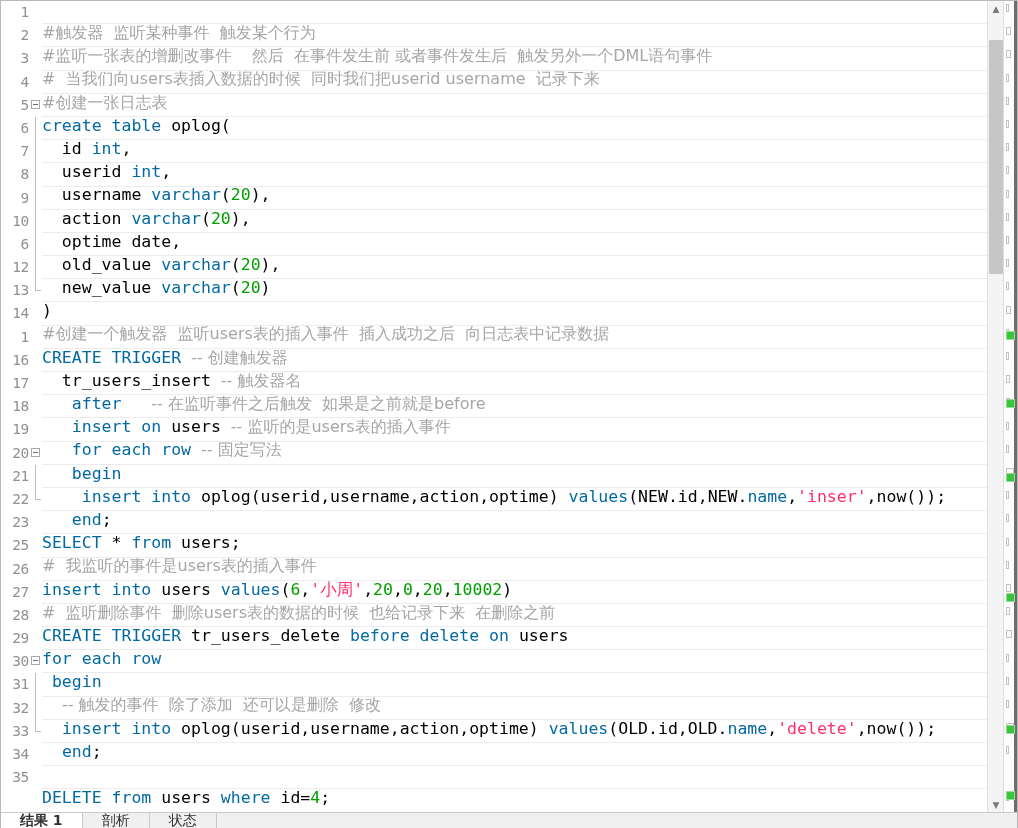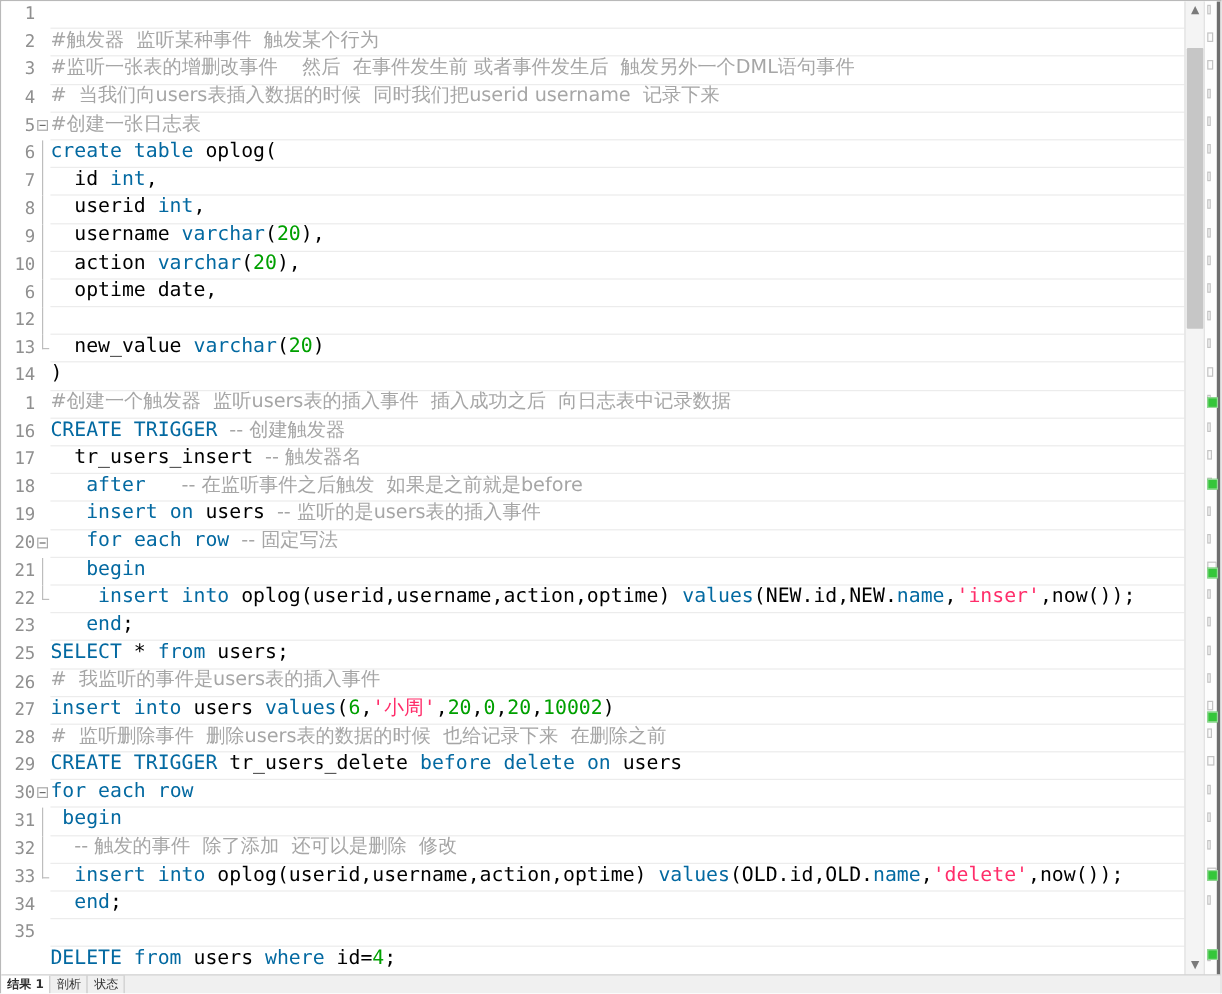--- a/index.html
+++ b/index.html
@@ -187,23 +187,23 @@
     left: 0; bottom: 0;
     width: 1018px;
     height: 16px;
     background: #f0f0f0;
     border-top: 1px solid #c8c8c8;
     display: flex;
     align-items: stretch;
     font-family: "DejaVu Sans", "Liberation Sans", sans-serif;
   }
   .stab {
-    font-size: 10px;
+    font-size: 14px;
     line-height: 15px;
-    padding: 0 5px;
+    padding: 0 19px;
     color: #303030;
     border-right: 1px solid #c8c8c8;
     white-space: nowrap;
   }
   .stab.active {
     background: #ffffff;
     font-weight: bold;
   }
   .statusfill {
     flex: 1;
@@ -220,21 +220,21 @@
         <div class="row"><div class="gutter">1</div><div class="codetext"><span class="cmt">#触发器  监听某种事件  触发某个行为</span></div><div class="rowline"></div></div>
         <div class="row"><div class="gutter">2</div><div class="codetext"><span class="cmt">#监听一张表的增删改事件    然后  在事件发生前 或者事件发生后  触发另外一个DML语句事件</span></div><div class="rowline"></div></div>
         <div class="row"><div class="gutter">3</div><div class="codetext"><span class="cmt">#  当我们向users表插入数据的时候  同时我们把userid username  记录下来</span></div><div class="rowline"></div></div>
         <div class="row"><div class="gutter">4</div><div class="codetext"><span class="cmt">#创建一张日志表</span></div><div class="rowline"></div></div>
         <div class="row"><div class="gutter">5</div><div class="fold"><div class="fold-box"></div></div><div class="codetext"><span class="kw">create</span><span class="pln"> </span><span class="kw">table</span><span class="pln"> oplog(</span></div><div class="rowline"></div></div>
         <div class="row"><div class="gutter">6</div><div class="fold"><div class="fold-line"></div></div><div class="codetext"><span class="pln">  id </span><span class="kw">int</span><span class="pln">,</span></div><div class="rowline"></div></div>
         <div class="row"><div class="gutter">7</div><div class="fold"><div class="fold-line"></div></div><div class="codetext"><span class="pln">  userid </span><span class="kw">int</span><span class="pln">,</span></div><div class="rowline"></div></div>
         <div class="row"><div class="gutter">8</div><div class="fold"><div class="fold-line"></div></div><div class="codetext"><span class="pln">  username </span><span class="kw">varchar</span><span class="pln">(</span><span class="num">20</span><span class="pln">),</span></div><div class="rowline"></div></div>
         <div class="row"><div class="gutter">9</div><div class="fold"><div class="fold-line"></div></div><div class="codetext"><span class="pln">  action </span><span class="kw">varchar</span><span class="pln">(</span><span class="num">20</span><span class="pln">),</span></div><div class="rowline"></div></div>
         <div class="row"><div class="gutter">10</div><div class="fold"><div class="fold-line"></div></div><div class="codetext"><span class="pln">  optime date,</span></div><div class="rowline"></div></div>
-        <div class="row"><div class="gutter">6</div><div class="fold"><div class="fold-line"></div></div><div class="rowline"></div></div>
+        <div class="row"><div class="gutter">6</div><div class="fold"><div class="fold-line"></div></div><div class="codetext"><span class="pln">  old_value </span><span class="kw">varchar</span><span class="pln">(</span><span class="num">20</span><span class="pln">),</span></div><div class="rowline"></div></div>
         <div class="row"><div class="gutter">12</div><div class="fold"><div class="fold-line"></div></div><div class="codetext"><span class="pln">  new_value </span><span class="kw">varchar</span><span class="pln">(</span><span class="num">20</span><span class="pln">)</span></div><div class="rowline"></div></div>
         <div class="row"><div class="gutter">13</div><div class="fold"><div class="fold-end"></div></div><div class="codetext"><span class="pln">)</span></div><div class="rowline"></div></div>
         <div class="row"><div class="gutter">14</div><div class="codetext"><span class="cmt">#创建一个触发器  监听users表的插入事件  插入成功之后  向日志表中记录数据</span></div><div class="rowline"></div></div>
         <div class="row"><div class="gutter">1</div><div class="codetext"><span class="kw">CREATE</span><span class="pln"> </span><span class="kw">TRIGGER</span><span class="pln"> </span><span class="cmt">-- 创建触发器</span></div><div class="rowline"></div></div>
         <div class="row"><div class="gutter">16</div><div class="codetext"><span class="pln">  tr_users_insert </span><span class="cmt">-- 触发器名</span></div><div class="rowline"></div></div>
         <div class="row"><div class="gutter">17</div><div class="codetext"><span class="pln">   </span><span class="kw">after</span><span class="pln">   </span><span class="cmt">-- 在监听事件之后触发  如果是之前就是before</span></div><div class="rowline"></div></div>
         <div class="row"><div class="gutter">18</div><div class="codetext"><span class="pln">   </span><span class="kw">insert</span><span class="pln"> </span><span class="kw">on</span><span class="pln"> users </span><span class="cmt">-- 监听的是users表的插入事件</span></div><div class="rowline"></div></div>
         <div class="row"><div class="gutter">19</div><div class="codetext"><span class="pln">   </span><span class="kw">for</span><span class="pln"> </span><span class="kw">each</span><span class="pln"> </span><span class="kw">row</span><span class="pln"> </span><span class="cmt">-- 固定写法</span></div><div class="rowline"></div></div>
         <div class="row"><div class="gutter">20</div><div class="fold"><div class="fold-box"></div></div><div class="codetext"><span class="pln">   </span><span class="kw">begin</span></div><div class="rowline"></div></div>
         <div class="row"><div class="gutter">21</div><div class="fold"><div class="fold-line"></div></div><div class="codetext"><span class="pln">    </span><span class="kw">insert</span><span class="pln"> </span><span class="kw">into</span><span class="pln"> oplog(userid,username,action,optime) </span><span class="kw">values</span><span class="pln">(NEW.id,NEW.</span><span class="kw">name</span><span class="pln">,</span><span class="str">'inser'</span><span class="pln">,now());</span></div><div class="rowline"></div></div>

